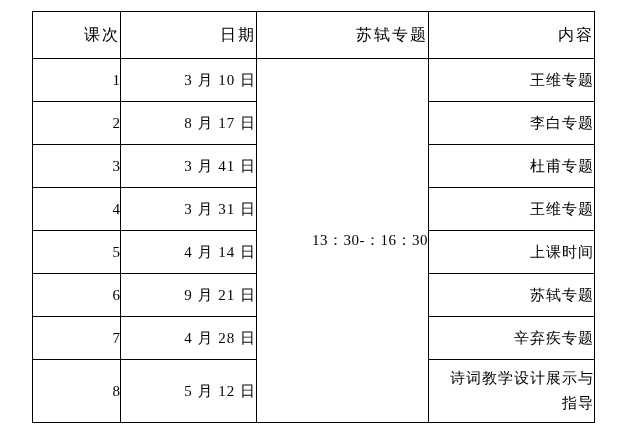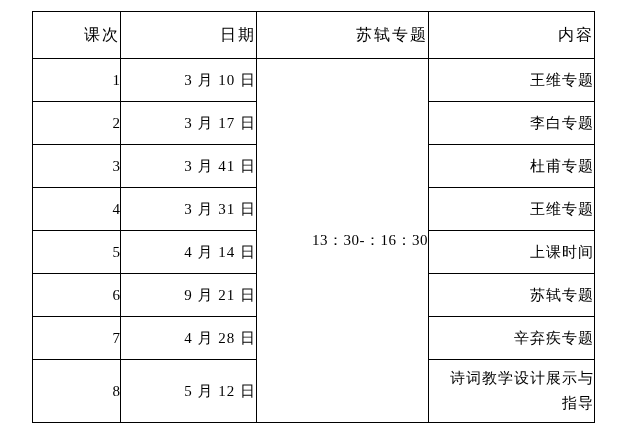--- a/index.html
+++ b/index.html
@@ -75,21 +75,21 @@
 
       <tr class="row">
         <td class="no">1</td>
         <td class="date">3 月 10 日</td>
         <td class="time" rowspan="8">13：30-：16：30</td>
         <td class="topic">王维专题</td>
       </tr>
 
       <tr class="row">
         <td class="no">2</td>
-        <td class="date">3 月 17 日</td>
+        <td class="date">8 月 17 日</td>
         <td class="topic">李白专题</td>
       </tr>
 
       <tr class="row">
         <td class="no">3</td>
         <td class="date">3 月 41 日</td>
         <td class="topic">杜甫专题</td>
       </tr>
 
       <tr class="row">

